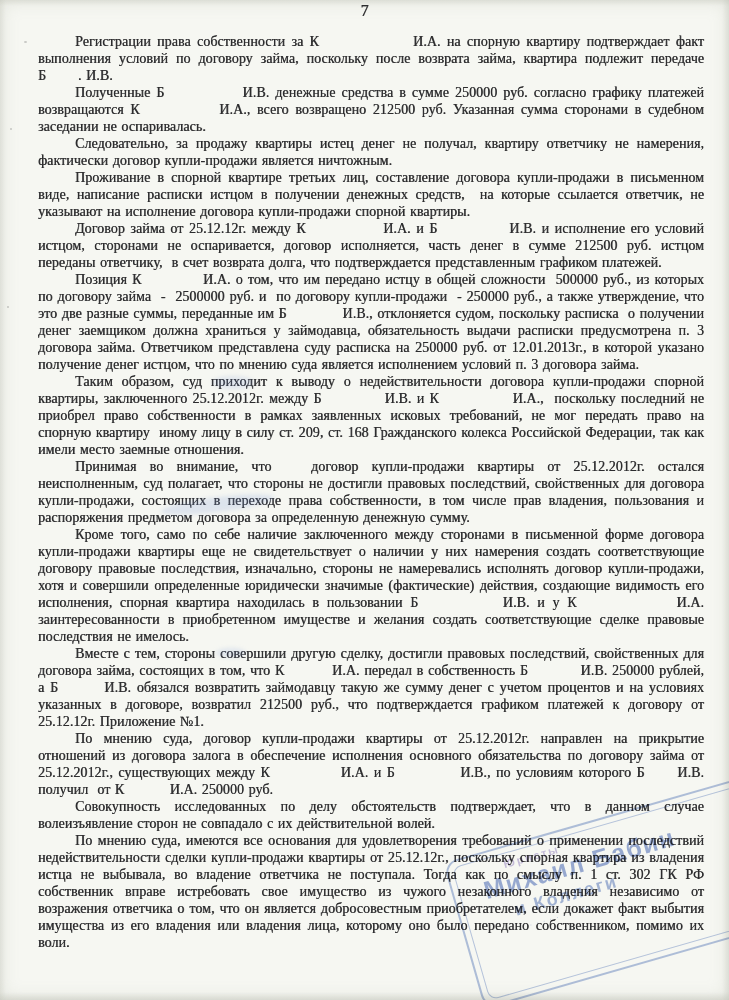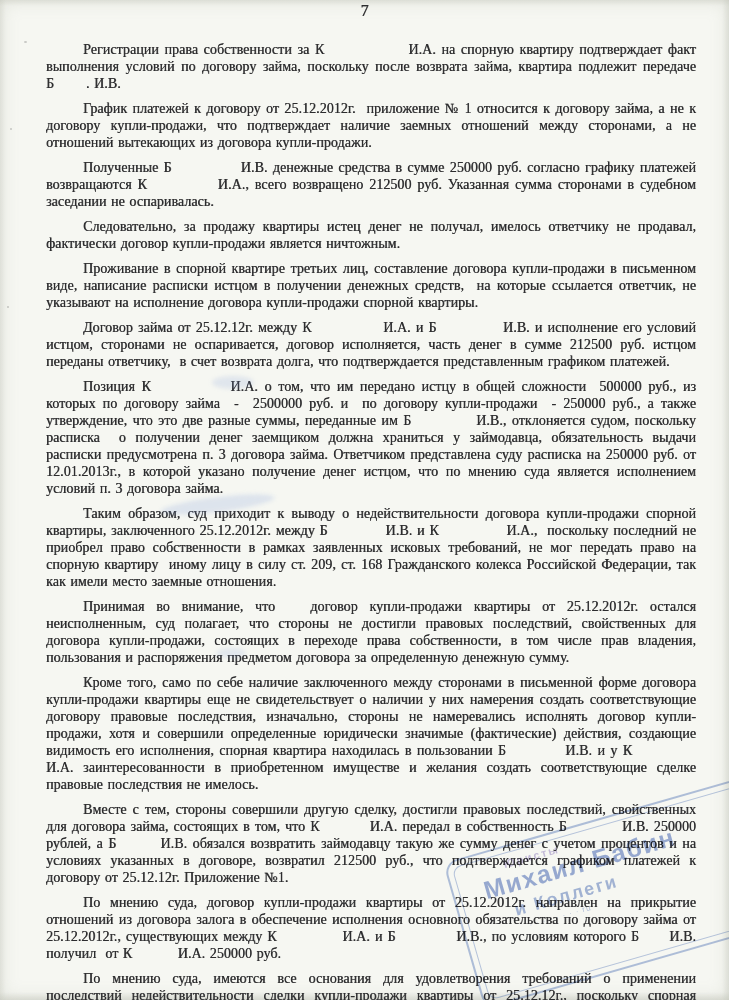--- a/index.html
+++ b/index.html
@@ -23,21 +23,21 @@
     position:absolute; top:2px; left:0; width:729px;
     text-align:center; font-size:16px; color:#2c2c2e;
     text-shadow:0.4px 0 0 rgba(44,44,46,.8);
   }
   .content {
     position:absolute; left:38px; top:33px; width:666px;
     font-size:14px; line-height:17px; color:#2c2c2e;
     letter-spacing:0.05px; word-spacing:1px;
     text-shadow:0.4px 0 0 rgba(44,44,46,.75);
   }
-  .content p { margin:8px; text-indent:37px; text-align:justify; }
+  .content p { margin:0; text-indent:37px; text-align:justify; }
 
   
   .stamp {
     position:absolute; left:443px; top:863px; width:372px; height:152px;
     transform:rotate(-16deg); transform-origin:0 0;
     mix-blend-mode:multiply; pointer-events:none;
   }
   .stamp-frame-outer {
     position:absolute; left:0; top:0; right:0; bottom:0;
     border:2.5px solid rgba(105,135,200,.5); border-radius:14px;
@@ -83,31 +83,31 @@
 </style>
 </head>
 <body>
 
 <div class="page">
 
   <div class="page-number">7</div>
 
   <div class="content">
     <p>Регистрации права собственности за К&nbsp;&nbsp;&nbsp;&nbsp;&nbsp;&nbsp;&nbsp;&nbsp;&nbsp;&nbsp;&nbsp;&nbsp;&nbsp;&nbsp; И.А. на спорную квартиру подтверждает факт выполнения условий по договору займа, поскольку после возврата займа, квартира подлежит передаче Б&nbsp;&nbsp;&nbsp;&nbsp;&nbsp;&nbsp; . И.В.</p>
-    <p>График платежей к договору от 25.12.2012г.&nbsp; приложение № 1 относится к договору займа, а не к договору купли-продажи, что подтверждает наличие заемных отношений между сторонами, а не отношений вытекающих из договора купли-продажи.</p>
     <p>Полученные Б&nbsp;&nbsp;&nbsp;&nbsp;&nbsp;&nbsp;&nbsp;&nbsp;&nbsp;&nbsp;&nbsp;&nbsp; И.В. денежные средства в сумме 250000 руб. согласно графику платежей возвращаются К&nbsp;&nbsp;&nbsp;&nbsp;&nbsp;&nbsp;&nbsp;&nbsp;&nbsp;&nbsp;&nbsp; И.А., всего возвращено 212500 руб. Указанная сумма сторонами в судебном заседании не оспаривалась.</p>
-    <p>Следовательно, за продажу квартиры истец денег не получал, имелось ответчику не продавал, фактически договор купли-продажи является ничтожным.</p>
+    <p>Следовательно, за продажу квартиры истец денег не получал, квартиру ответчику не намерения, фактически договор купли-продажи является ничтожным.</p>
     <p>Проживание в спорной квартире третьих лиц, составление договора купли-продажи в письменном виде, написание расписки истцом в получении денежных средств,&nbsp; на которые ссылается ответчик, не указывают на исполнение договора купли-продажи спорной квартиры.</p>
     <p>Договор займа от 25.12.12г. между К&nbsp;&nbsp;&nbsp;&nbsp;&nbsp;&nbsp;&nbsp;&nbsp;&nbsp;&nbsp;&nbsp;&nbsp;&nbsp; И.А. и Б&nbsp;&nbsp;&nbsp;&nbsp;&nbsp;&nbsp;&nbsp;&nbsp;&nbsp;&nbsp;&nbsp;&nbsp; И.В. и исполнение его условий истцом, сторонами не оспаривается, договор исполняется, часть денег в сумме 212500 руб. истцом переданы ответчику,&nbsp; в счет возврата долга, что подтверждается представленным графиком платежей.</p>
     <p>Позиция К&nbsp;&nbsp;&nbsp;&nbsp;&nbsp;&nbsp;&nbsp;&nbsp;&nbsp;&nbsp;&nbsp; И.А. о том, что им передано истцу в общей сложности&nbsp; 500000 руб., из которых по договору займа&nbsp; -&nbsp; 2500000 руб. и&nbsp; по договору купли-продажи&nbsp; - 250000 руб., а также утверждение, что это две разные суммы, переданные им Б&nbsp;&nbsp;&nbsp;&nbsp;&nbsp;&nbsp;&nbsp;&nbsp;&nbsp;&nbsp;&nbsp; И.В., отклоняется судом, поскольку расписка&nbsp; о получении денег заемщиком должна храниться у займодавца, обязательность выдачи расписки предусмотрена п. 3 договора займа. Ответчиком представлена суду расписка на 250000 руб. от 12.01.2013г., в которой указано получение денег истцом, что по мнению суда является исполнением условий п. 3 договора займа.</p>
     <p>Таким образом, суд приходит к выводу о недействительности договора купли-продажи спорной квартиры, заключенного 25.12.2012г. между Б&nbsp;&nbsp;&nbsp;&nbsp;&nbsp;&nbsp;&nbsp;&nbsp;&nbsp;&nbsp;&nbsp; И.В. и К&nbsp;&nbsp;&nbsp;&nbsp;&nbsp;&nbsp;&nbsp;&nbsp;&nbsp;&nbsp;&nbsp;&nbsp;&nbsp; И.А.,&nbsp; поскольку последний не приобрел право собственности в рамках заявленных исковых требований, не мог передать право на спорную квартиру&nbsp; иному лицу в силу ст. 209, ст. 168 Гражданского колекса Российской Федерации, так как имели место заемные отношения.</p>
     <p>Принимая во внимание, что&nbsp;&nbsp; договор купли-продажи квартиры от 25.12.2012г. остался неисполненным, суд полагает, что стороны не достигли правовых последствий, свойственных для договора купли-продажи, состоящих в переходе права собственности, в том числе прав владения, пользования и распоряжения предметом договора за определенную денежную сумму.</p>
     <p>Кроме того, само по себе наличие заключенного между сторонами в письменной форме договора купли-продажи квартиры еще не свидетельствует о наличии у них намерения создать соответствующие договору правовые последствия, изначально, стороны не намеревались исполнять договор купли-продажи, хотя и совершили определенные юридически значимые (фактические) действия, создающие видимость его исполнения, спорная квартира находилась в пользовании Б&nbsp;&nbsp;&nbsp;&nbsp;&nbsp;&nbsp;&nbsp;&nbsp;&nbsp;&nbsp; И.В. и у К&nbsp;&nbsp;&nbsp;&nbsp;&nbsp;&nbsp;&nbsp;&nbsp;&nbsp;&nbsp;&nbsp;&nbsp; И.А. заинтересованности в приобретенном имуществе и желания создать соответствующие сделке правовые последствия не имелось.</p>
     <p>Вместе с тем, стороны совершили другую сделку, достигли правовых последствий, свойственных для договора займа, состоящих в том, что К&nbsp;&nbsp;&nbsp;&nbsp;&nbsp;&nbsp;&nbsp;&nbsp;&nbsp; И.А. передал в собственность Б&nbsp;&nbsp;&nbsp;&nbsp;&nbsp;&nbsp;&nbsp;&nbsp;&nbsp;&nbsp; И.В. 250000 рублей, а Б&nbsp;&nbsp;&nbsp;&nbsp;&nbsp;&nbsp;&nbsp; И.В. обязался возвратить займодавцу такую же сумму денег с учетом процентов и на условиях указанных в договоре, возвратил 212500 руб., что подтверждается графиком платежей к договору от 25.12.12г. Приложение №1.</p>
     <p>По мнению суда, договор купли-продажи квартиры от 25.12.2012г. направлен на прикрытие отношений из договора залога в обеспечение исполнения основного обязательства по договору займа от 25.12.2012г., существующих между К&nbsp;&nbsp;&nbsp;&nbsp;&nbsp;&nbsp;&nbsp;&nbsp;&nbsp;&nbsp;&nbsp;&nbsp; И.А. и Б&nbsp;&nbsp;&nbsp;&nbsp;&nbsp;&nbsp;&nbsp;&nbsp;&nbsp;&nbsp;&nbsp; И.В., по условиям которого Б&nbsp;&nbsp;&nbsp;&nbsp;&nbsp; И.В. получил&nbsp; от К&nbsp;&nbsp;&nbsp;&nbsp;&nbsp;&nbsp;&nbsp;&nbsp;&nbsp; И.А. 250000 руб.</p>
+    <p>Совокупность исследованных по делу обстоятельств подтверждает, что в данном случае волеизъявление сторон не совпадало с их действительной волей.</p>
     <p>По мнению суда, имеются все основания для удовлетворения требований о применении последствий недействительности сделки купли-продажи квартиры от 25.12.12г., поскольку спорная квартира из владения истца не выбывала, во владение ответчика не поступала. Тогда как по смыслу п. 1 ст. 302 ГК РФ собственник вправе истребовать свое имущество из чужого незаконного владения независимо от возражения ответчика о том, что он является добросовестным приобретателем, если докажет факт выбытия имущества из его владения или владения лица, которому оно было передано собственником, помимо их воли.</p>
   </div>
 
   <div class="smudge smudge1"></div>
   <div class="smudge smudge2"></div>
   <div class="smudge smudge3"></div>
   <div class="speck speck1"></div>
   <div class="speck speck2"></div>
   <div class="speck speck3"></div>
 

